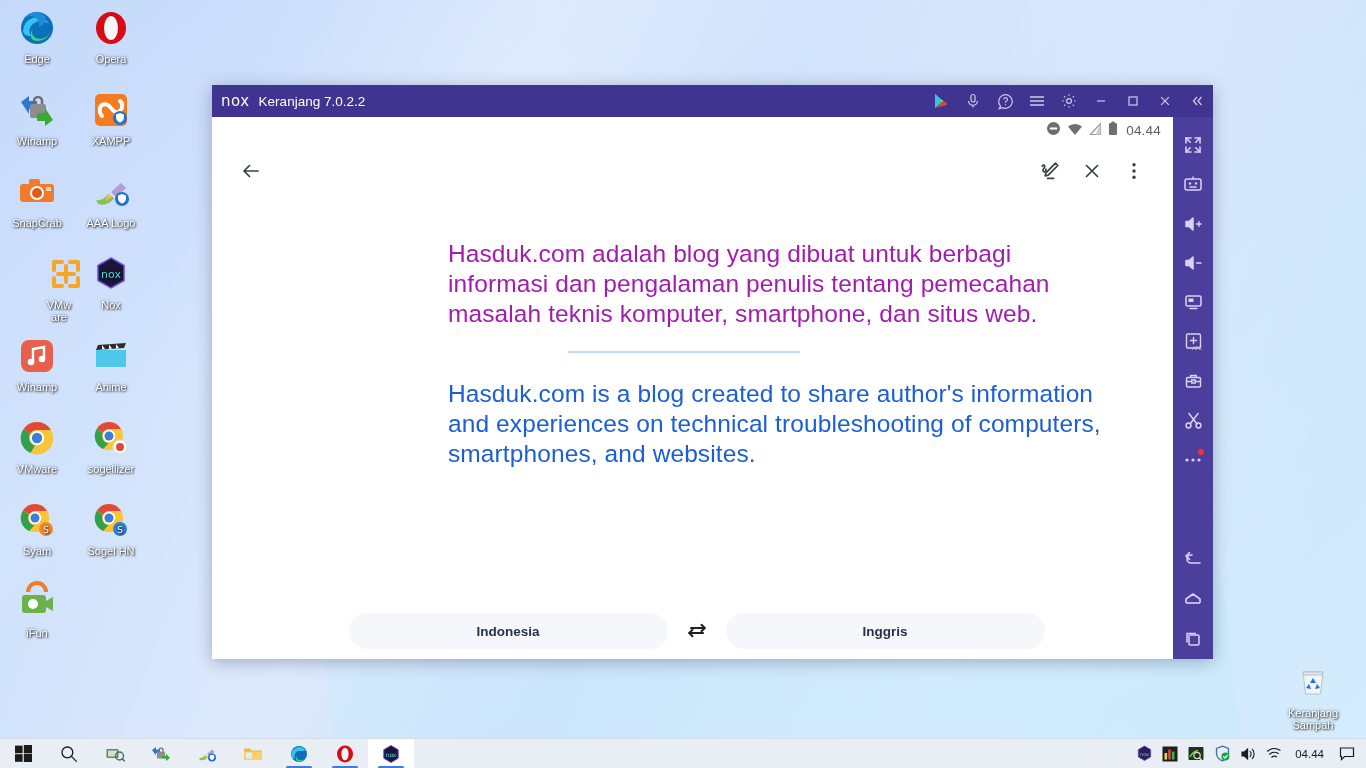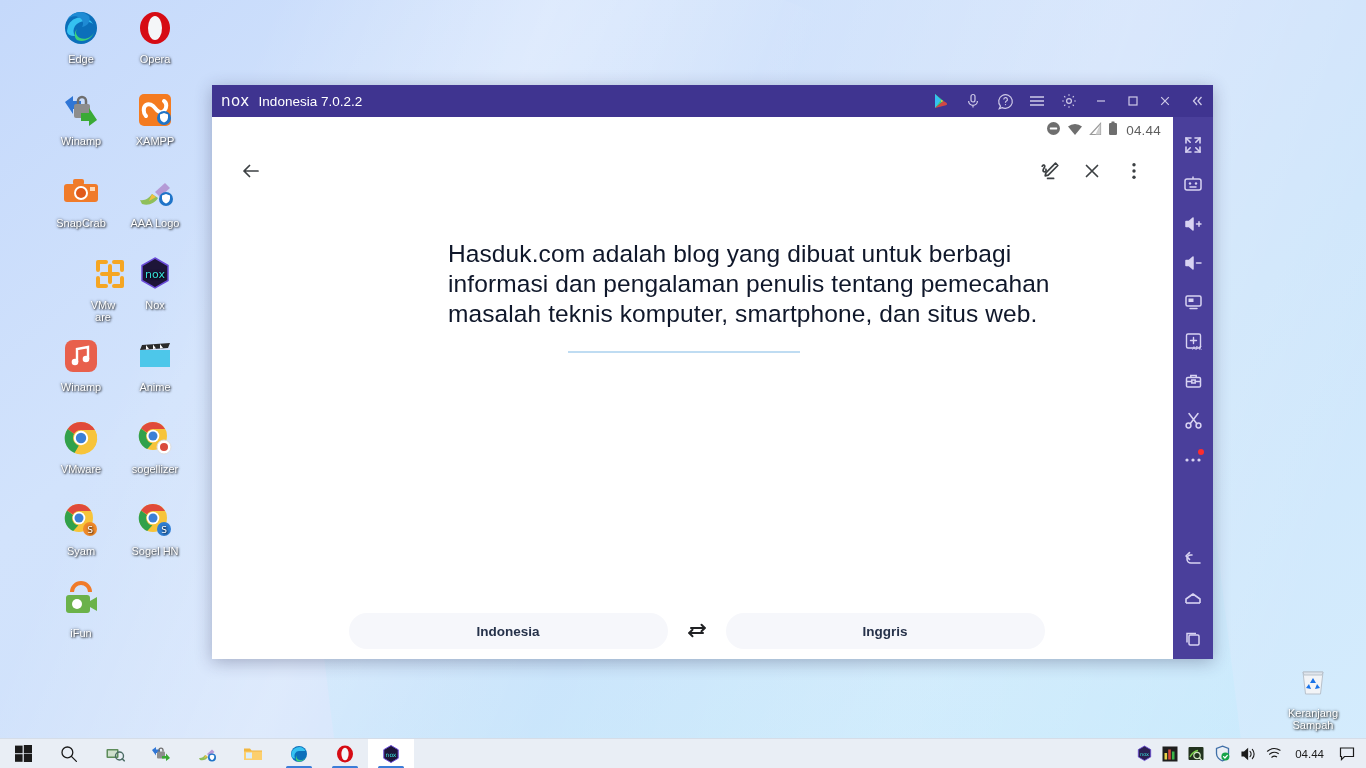--- a/index.html
+++ b/index.html
@@ -21,21 +21,21 @@
          background:linear-gradient(90deg, rgba(255,255,255,0) 0%, rgba(255,255,255,.30) 50%, rgba(255,255,255,0) 100%);
          transform: rotate(22deg); }
   .ws2 { top:-200px; left:640px; width:700px; height:1300px;
          background:linear-gradient(90deg, rgba(255,255,255,0) 0%, rgba(255,255,255,.22) 50%, rgba(255,255,255,0) 100%);
          transform: rotate(18deg); }
   .ws3 { bottom:-260px; left:330px; width:900px; height:700px;
          background:linear-gradient(0deg, rgba(190,235,252,.55) 0%, rgba(190,235,252,0) 100%);
          transform: rotate(-7deg); }
 
   
-  #desktop-icons { position:absolute; top:0; left:0; width:180px; height:660px;margin-left:44px; }
+  #desktop-icons { position:absolute; top:0; left:0; width:180px; height:660px; }
   .desk-icon {
     position:absolute; width:74px; text-align:center;
     color:#fff; font-size:11px; line-height:12px;
     text-shadow: 1px 1px 2px rgba(0,0,0,.75), 0 0 3px rgba(0,0,0,.6);
   }
   .desk-icon .glyph { width:44px; height:44px; margin:0 auto 3px; position:relative; }
   .desk-icon .lbl { display:block; word-wrap:break-word; }
 
   
   #recycle-bin { position:absolute; left:1276px; top:660px; width:74px; text-align:center;
@@ -73,21 +73,21 @@
 
   #app-toolbar {
     height:56px; display:flex; align-items:center; padding:0 18px 0 18px; color:#3c4043;
   }
   #app-toolbar .tool-spacer { flex:1; }
   .tool-btn { width:42px; height:42px; display:flex; align-items:center; justify-content:center; }
 
   #translate-body { padding:18px 0 0 0; }
   #source-text {
     margin:22px 56px 0 236px;
-    color:#0f172a; font-size:24.5px; line-height:30px; letter-spacing:.1px;
+    color:#a21caf; font-size:24.5px; line-height:30px; letter-spacing:.1px;
     font-family:"Liberation Sans", sans-serif;
   }
   #divider-wrap { margin:22px 0 0 0; display:flex; justify-content:center; }
   #text-divider { width:232px; height:2px; background:#bfdcf2; margin-left:-18px;}
   #target-text {
     margin:26px 56px 0 236px;
     color:#1a5ed8; font-size:24.5px; line-height:30px; letter-spacing:.1px;
   }
 
   #lang-bar {
@@ -345,21 +345,21 @@
       </g>
     </svg>
   </div>
   <span class="lbl">Keranjang Sampah</span>
 </div>
 
 <div id="nox-window">
 
   <div id="nox-titlebar">
     <span class="nox-logo">nox</span>
-    <span id="nox-title-text">Indonesia 7.0.2.2</span>
+    <span id="nox-title-text">Keranjang 7.0.2.2</span>
     <span class="tb-spacer"></span>
 
     <span class="tb-btn">
       <svg width="15" height="16" viewBox="0 0 15 16">
         <path d="M1 1l8.5 7L1 15z" fill="#3bd07a"></path>
         <path d="M1 1l8.5 7L1 15z" fill="none"></path>
         <path d="M1 1l6 6-6 8z" fill="#35c1f1"></path>
         <path d="M7 7l2.5 1-2.5 1z" fill="#f7c43a"></path>
         <path d="M1 15l8.5-7 2.5 1.4c1.4.8 1.4 2 0 2.8z" fill="#e04a3b" opacity=".9"></path>
       </svg>
@@ -476,20 +476,21 @@
             <circle cx="11" cy="17.2" r="1.7"></circle>
         </svg>
       </span>
     </div>
 
     <div id="translate-body">
       <div id="source-text">Hasduk.com adalah blog yang dibuat untuk berbagi informasi dan pengalaman penulis tentang pemecahan masalah teknis komputer, smartphone, dan situs web.</div>
       <div id="divider-wrap">
         <div id="text-divider"></div>
       </div>
+      <div id="target-text">Hasduk.com is a blog created to share author's information and experiences on technical troubleshooting of computers, smartphones, and websites.</div>
     </div>
 
     <div id="lang-bar">
       <div class="lang-btn">Indonesia</div>
       <div id="swap-btn">
         <svg width="22" height="20" viewBox="0 0 22 20" fill="none" stroke="#202124" stroke-width="2" stroke-linecap="round" stroke-linejoin="round">
           <path d="M3 12h14M6.5 8.8L3.2 12l3.3 3.2"></path>
           <path d="M19 7H5M15.5 3.8L18.8 7l-3.3 3.2"></path>
         </svg>
       </div>

